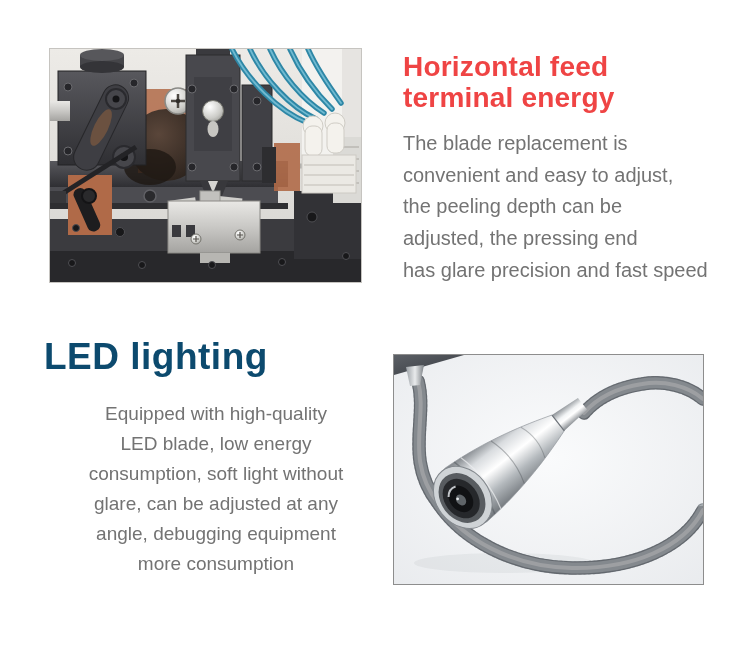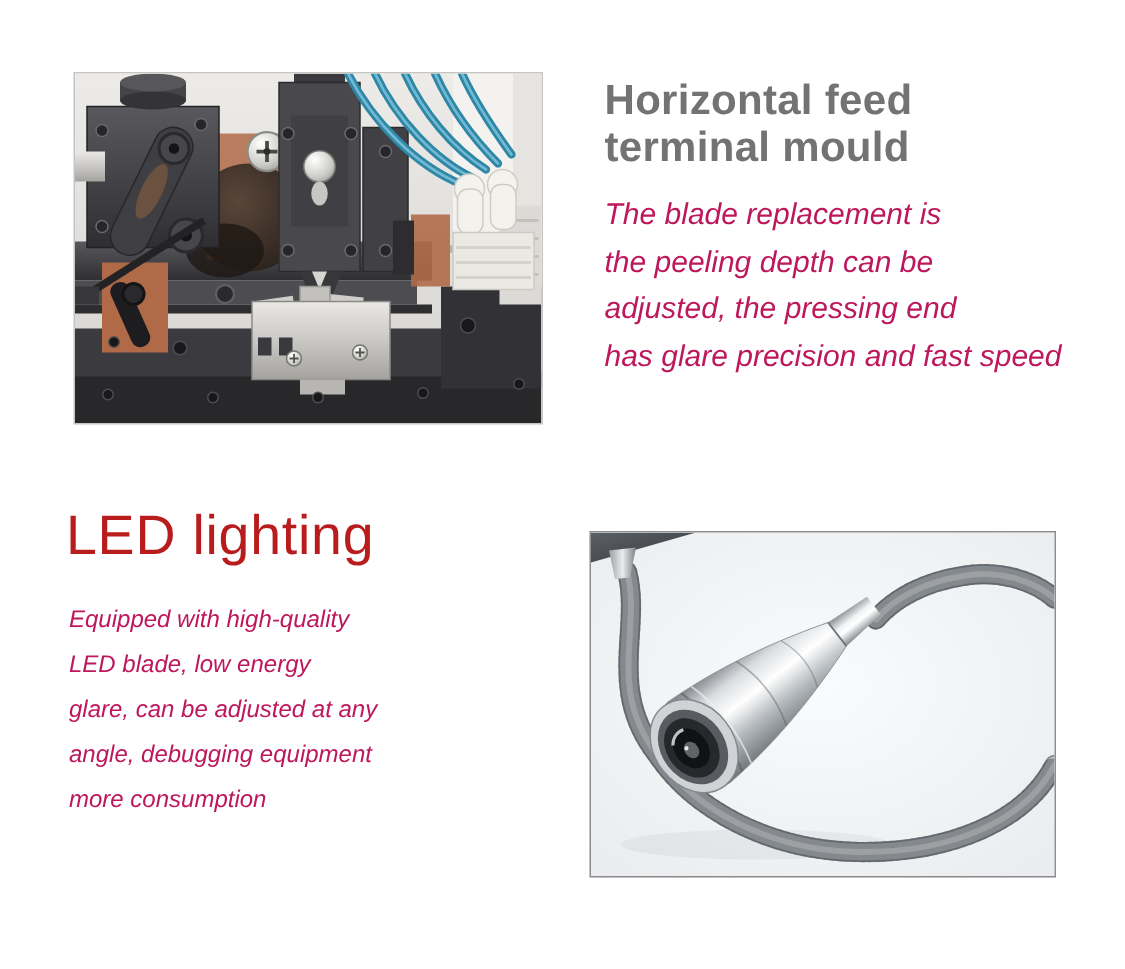--- a/index.html
+++ b/index.html
@@ -10,34 +10,34 @@
     font-family:"Liberation Sans","DejaVu Sans",sans-serif;
     overflow:hidden;
   }
   .photo{position:absolute;margin:0;padding:0;overflow:hidden;}
   .photo svg{display:block;}
   .photo-machine{left:49px;top:48px;width:311px;height:233px;border:1px solid #c6c4c0;}
   .photo-lamp{left:393px;top:354px;width:309px;height:229px;border:1px solid #8d8d8d;background:#eef0f3;}
 
   .feature-top-text{position:absolute;left:403px;top:52px;width:320px;}
   .heading{
-    font-weight:bold;color:#737373;
+    font-weight:bold;color:#ef4444;
     font-size:28px;line-height:30.5px;letter-spacing:0.2px;
   }
   .feature-top-text .body{margin-top:15px;}
-  .body{color:#be185d;font-style:italic;}
+  .body{color:#737373;}
   .feature-top-text .body .line{font-size:20px;line-height:31.7px;}
 
   .led-heading{
     position:absolute;left:44px;top:336px;
-    font-weight:normal;color:#b91c1c;
+    font-weight:bold;color:#0c4a6e;
     font-size:37px;line-height:42px;letter-spacing:0.5px;
   }
   .led-body{position:absolute;left:46px;top:399px;width:340px;}
-  .led-body .line{font-size:16px;line-height:30px;}
+  .led-body .line{font-size:19px;line-height:30px;text-align:center;}
 </style>
 </head>
 <body>
 
 <div class="page">
 
   <figure class="photo photo-machine">
     <svg viewBox="0 0 311 233" width="311" height="233">
       <defs>
         <linearGradient id="mBg" x1="0" y1="0" x2="0" y2="1">
@@ -187,34 +187,36 @@
           <circle cx="70" cy="183" r="4.5"></circle>
         <circle cx="26" cy="179" r="3.5"></circle>
           <circle cx="262" cy="168" r="5"></circle>
       </g>
     </svg>
   </figure>
 
   <div class="feature-top-text">
     <div class="heading">
       <div>Horizontal feed</div>
-      <div>terminal mould</div>
+      <div>terminal energy</div>
     </div>
     <div class="body">
       <div class="line">The blade replacement is</div>
+      <div class="line">convenient and easy to adjust,</div>
       <div class="line">the peeling depth can be</div>
       <div class="line">adjusted, the pressing end</div>
       <div class="line">has glare precision and fast speed</div>
     </div>
   </div>
 
   <div class="led-heading">LED lighting</div>
   <div class="led-body body">
     <div class="line">Equipped with high-quality</div>
     <div class="line">LED blade, low energy</div>
+    <div class="line">consumption, soft light without</div>
     <div class="line">glare, can be adjusted at any</div>
     <div class="line">angle, debugging equipment</div>
     <div class="line">more consumption</div>
   </div>
 
   <figure class="photo photo-lamp">
     <svg viewBox="0 0 309 229" width="309" height="229">
       <defs>
         <radialGradient id="lBg" cx=".5" cy=".45" r=".8">
           <stop offset="0" stop-color="#fafbfc"></stop>

